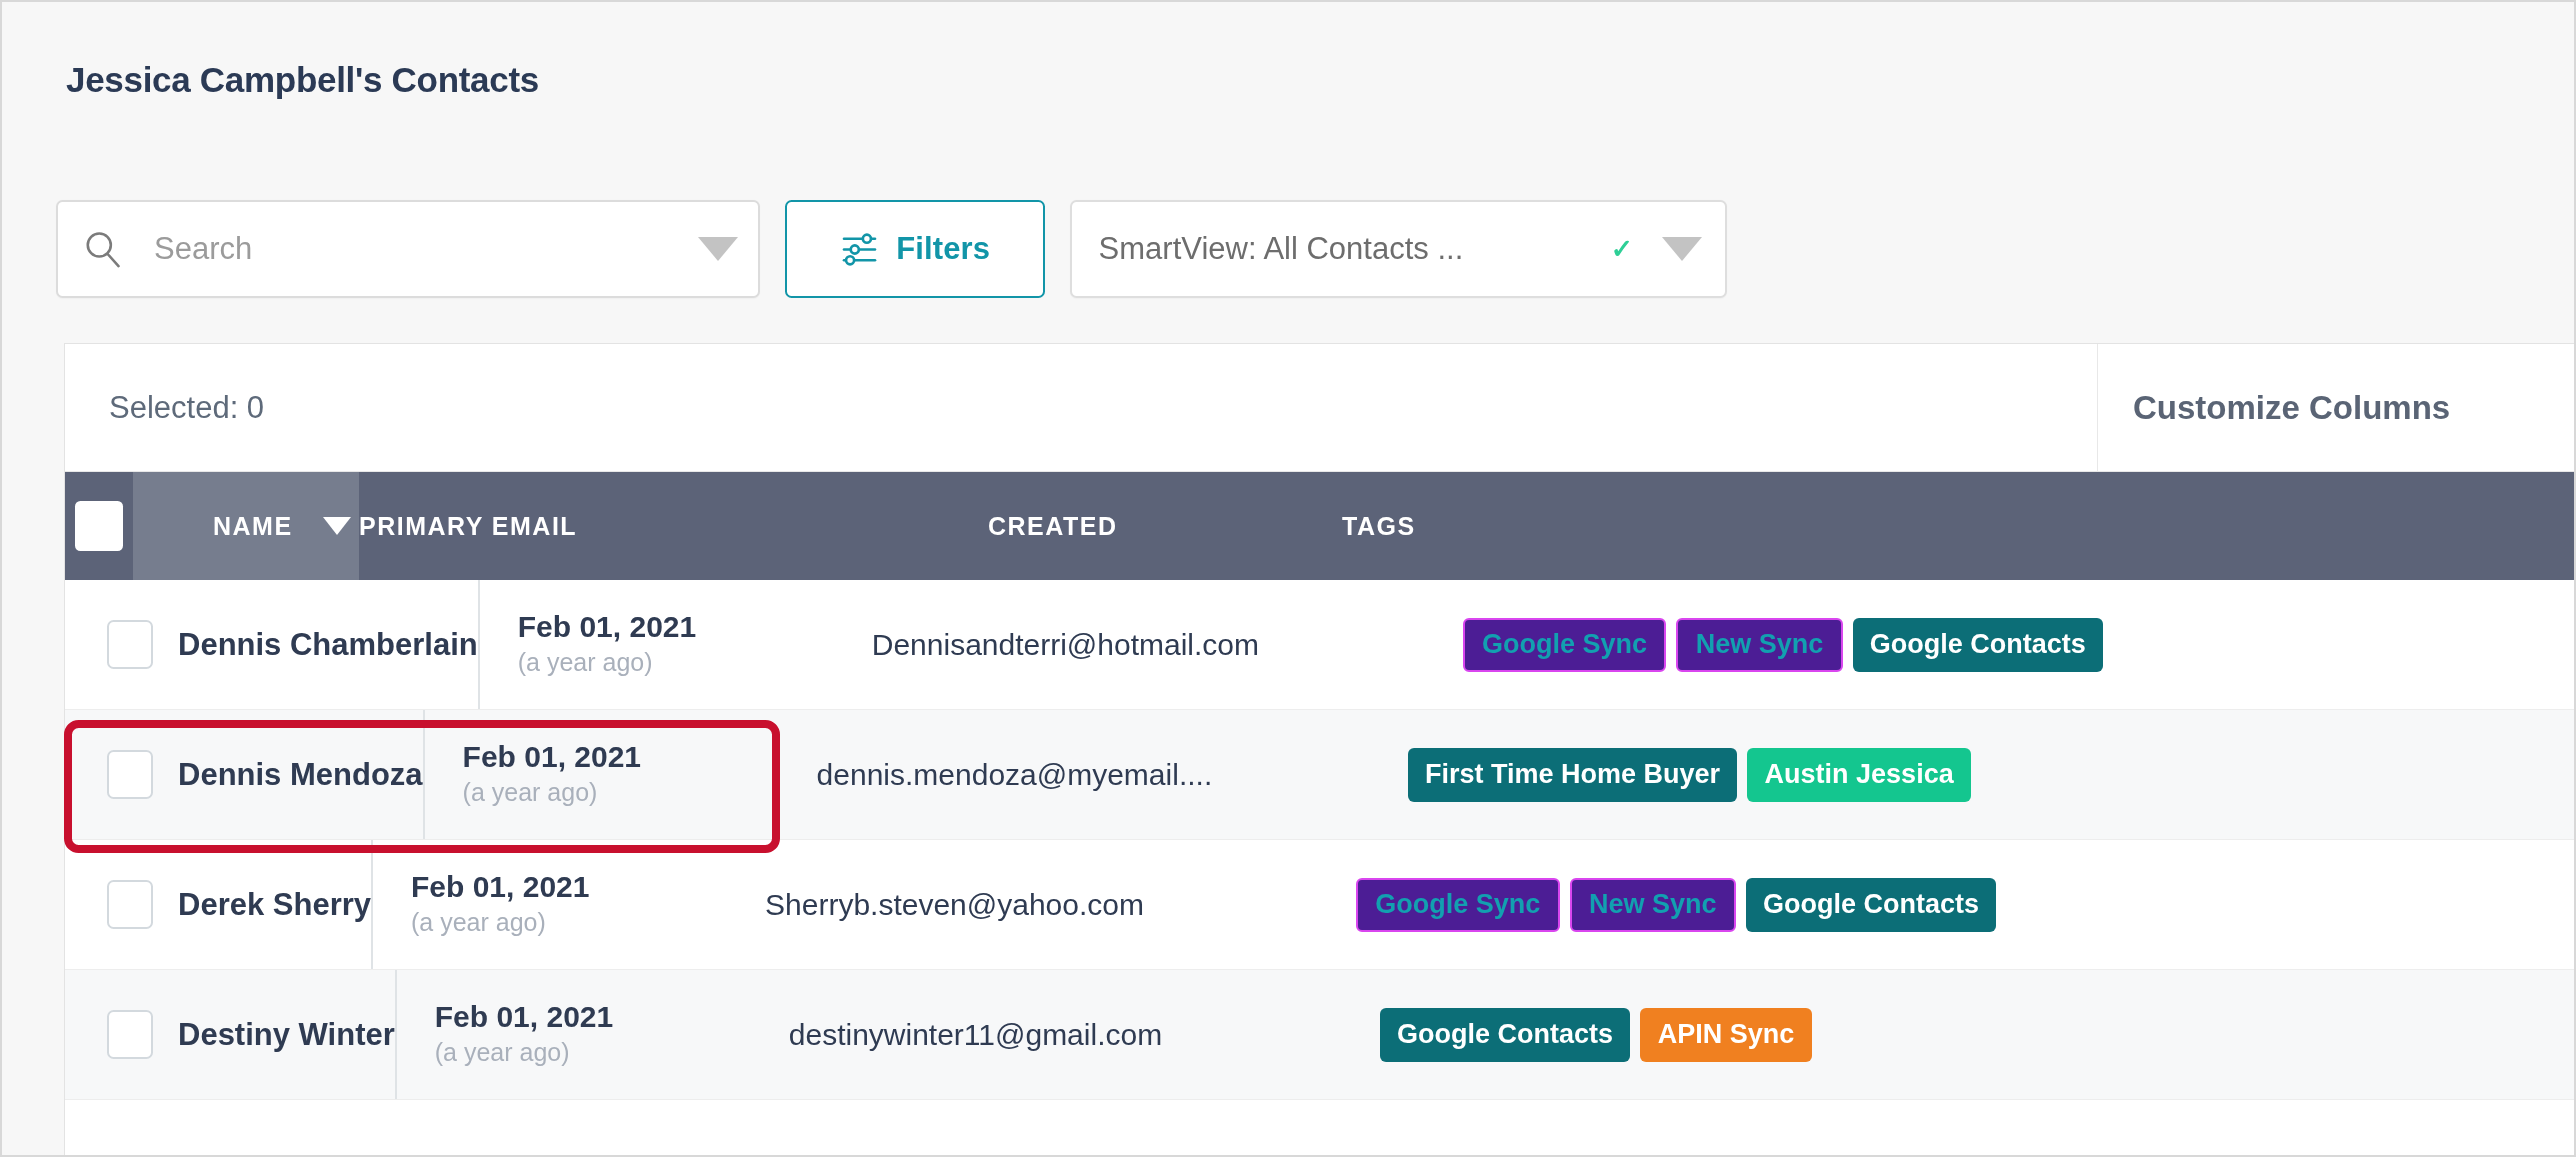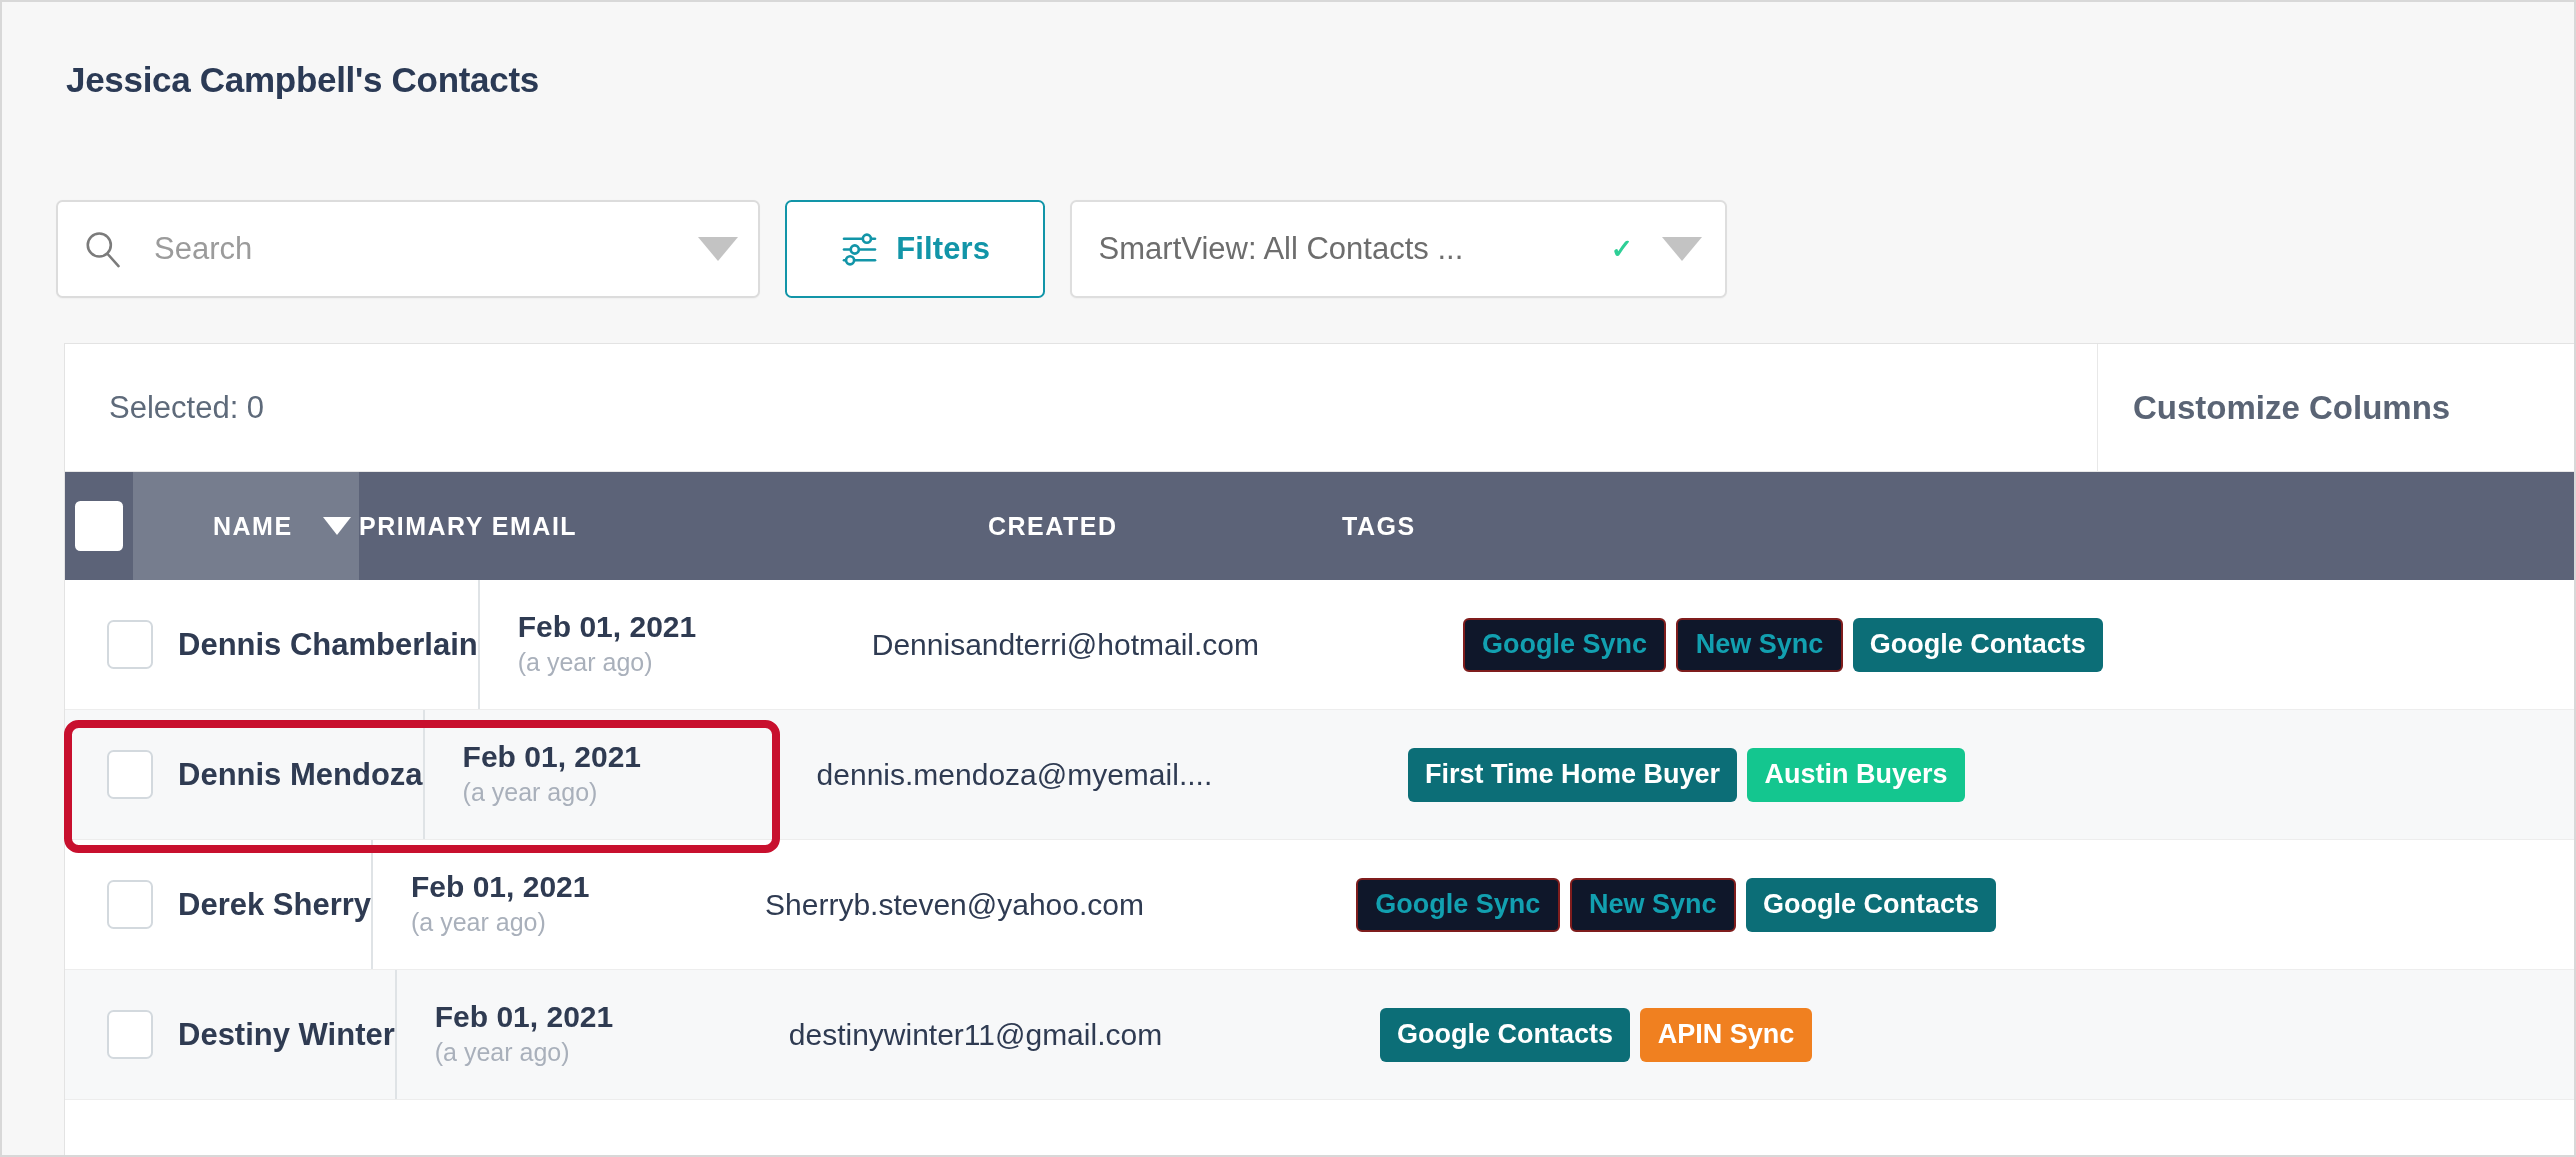--- a/index.html
+++ b/index.html
@@ -290,22 +290,22 @@
     height: 54px;
     padding: 0 17.3px;
     border-radius: 6px;
     font-size: 27px;
     font-weight: 700;
     white-space: nowrap;
     flex: 0 0 auto;
     cursor: pointer;
   }
   .tag.outline {
-    background: #0f172a;
-    border: 2px solid #7f1d1d;
+    background: #4c1d95;
+    border: 2px solid #d946ef;
     color: #12a0b0;
   }
   .tag.teal   { background: #0c6e77; color: #ffffff; }
   .tag.green  { background: #14c68f; color: #ffffff; }
   .tag.orange { background: #f08020; color: #ffffff; }
 
   
   .highlight-box {
     position: absolute;
     left: 62px;
@@ -408,21 +408,21 @@
             <span class="row-checkbox"></span>
           </div>
           <div class="td td-name">Dennis Mendoza</div>
           <div class="td td-created">
             <div class="created-date">Feb 01, 2021</div>
             <div class="created-rel">(a year ago)</div>
           </div>
           <div class="td td-email">dennis.mendoza@myemail....</div>
           <div class="td td-tags">
             <span class="tag teal">First Time Home Buyer</span>
-            <span class="tag green">Austin Buyers</span>
+            <span class="tag green">Austin Jessica</span>
           </div>
         </div>
         <div class="trow">
           <div class="td td-check">
             <span class="row-checkbox"></span>
           </div>
           <div class="td td-name">Derek Sherry</div>
           <div class="td td-created">
             <div class="created-date">Feb 01, 2021</div>
             <div class="created-rel">(a year ago)</div>

